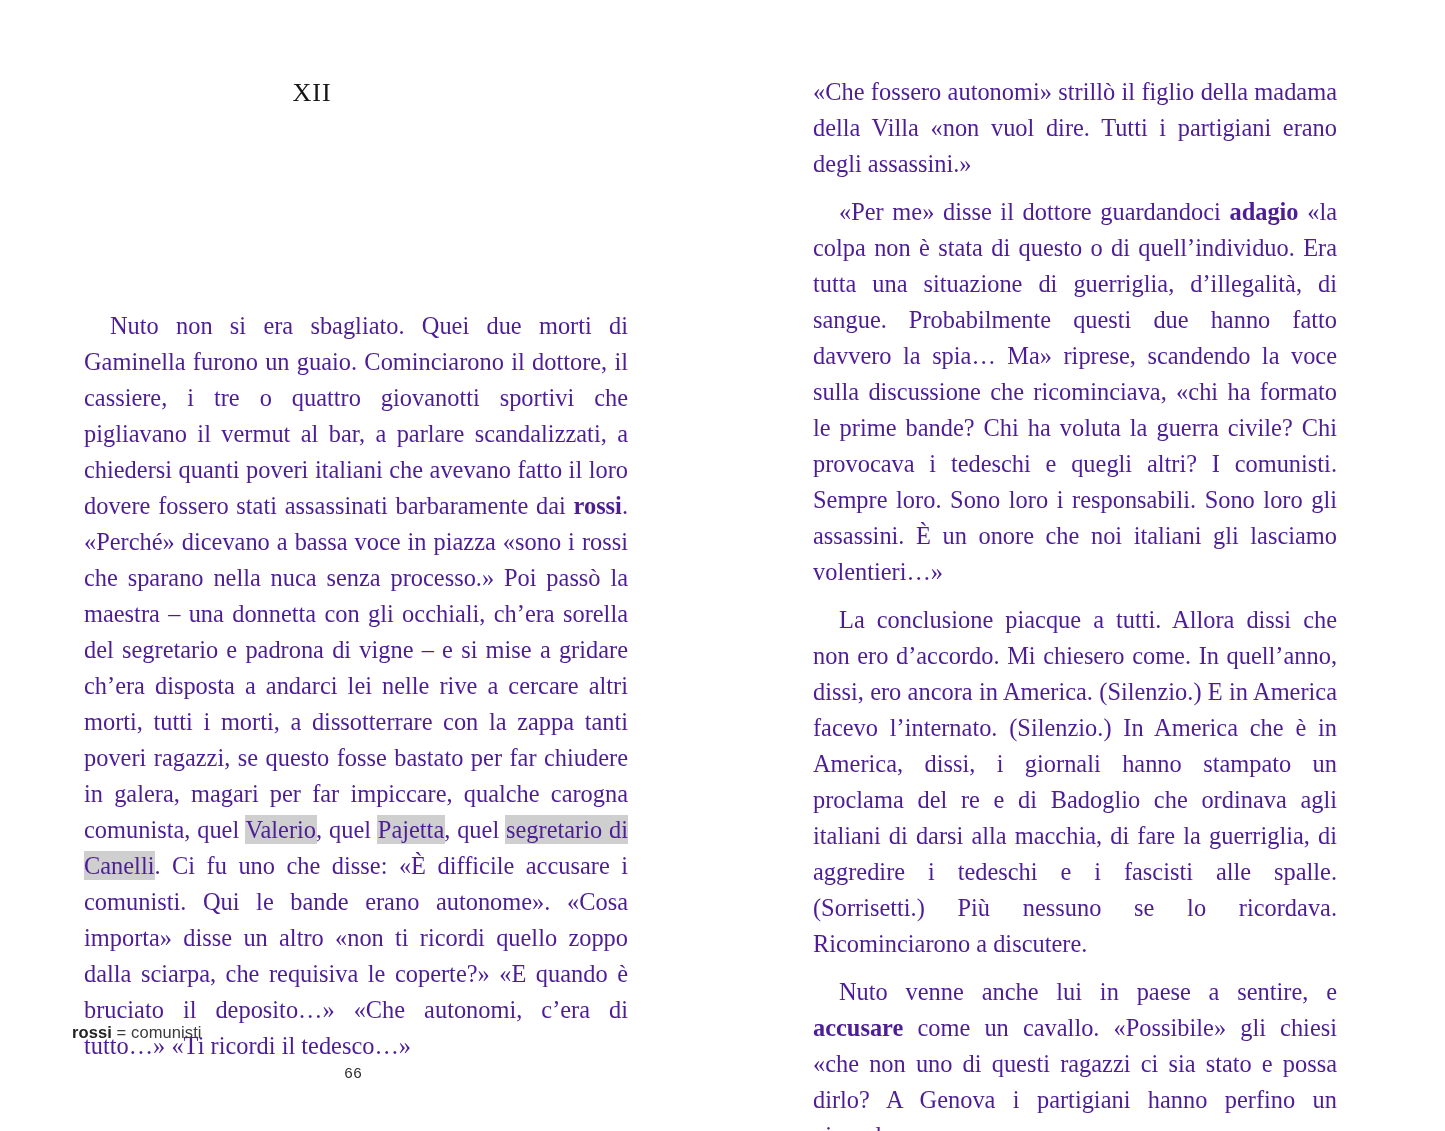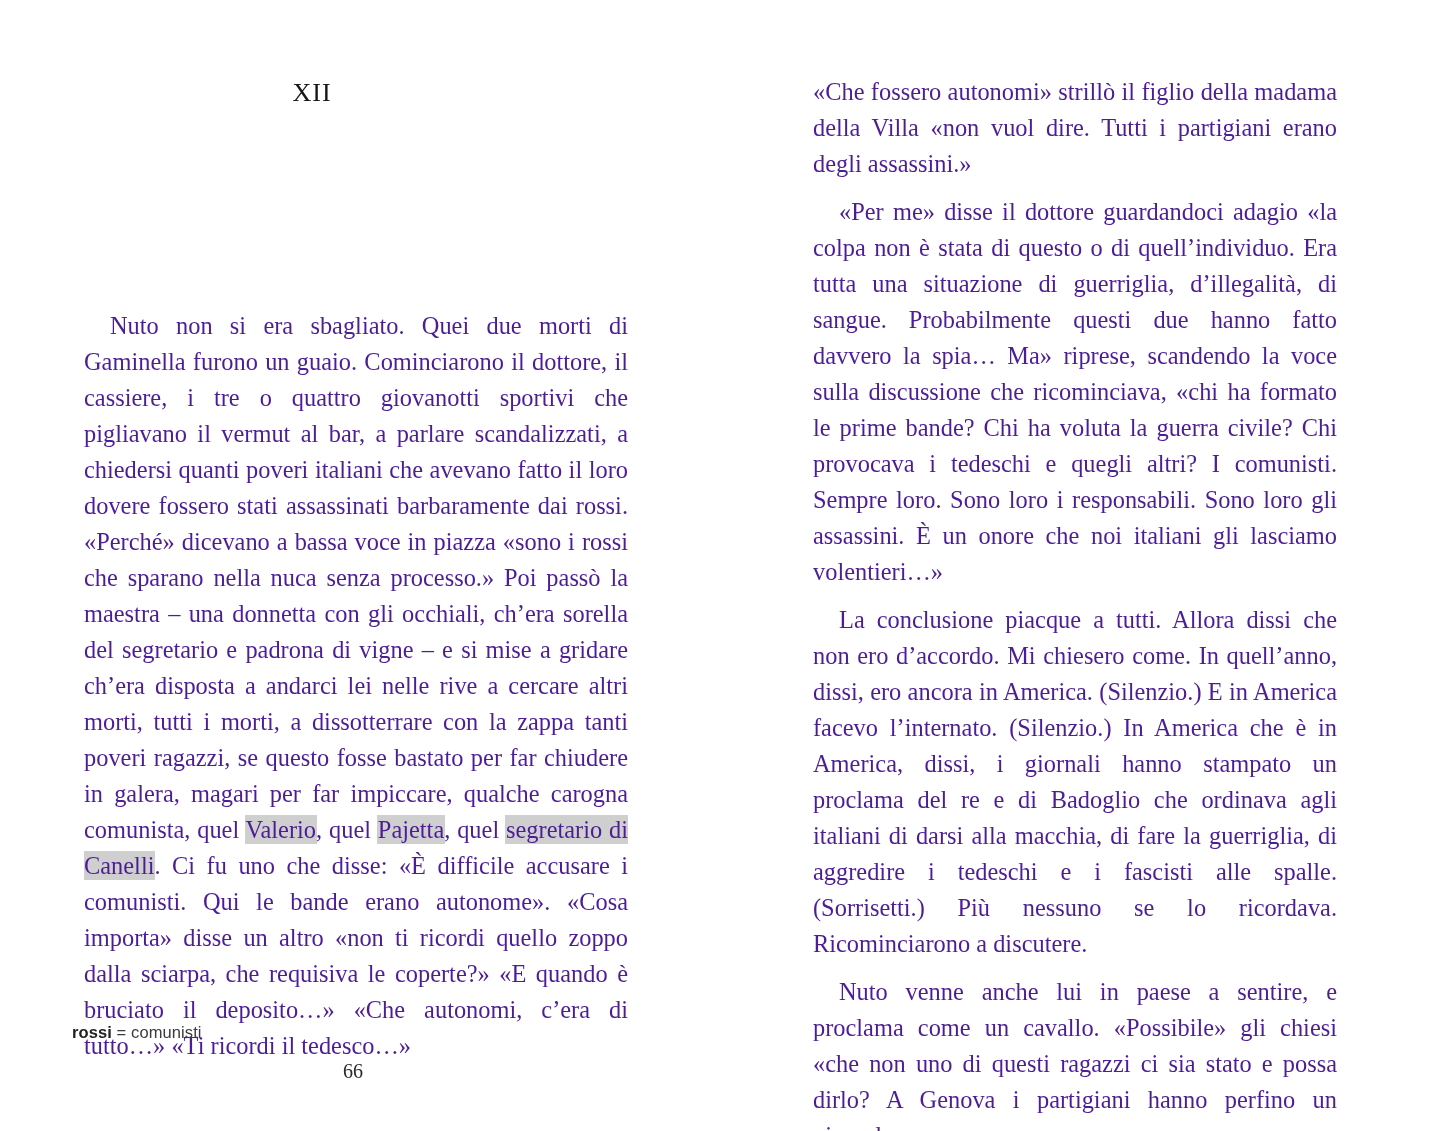--- a/index.html
+++ b/index.html
@@ -50,21 +50,21 @@
     text-align: justify;
     text-justify: inter-word;
     margin: 12px;
     text-indent: 26px;
     color: #4c1d95;
     hyphens: manual;
     -webkit-hyphens: manual;
   }
   p.para.noindent { text-indent: 0; }
 
-  b.gloss-term { font-weight: 400; }
+  b.gloss-term { font-weight: 700; }
 
   span.hl {
     background-color: #cfcfcf;
     box-shadow: 0 0 0 1px #cfcfcf;
   }
 
   .footnote {
     position: absolute;
     bottom: 88px;
     font-family: "Liberation Sans", sans-serif;
@@ -72,22 +72,22 @@
     line-height: 22px;
     color: #3b3b3b;
     letter-spacing: 0.1px;
   }
   .footnote b { font-weight: 700; color: #222; }
   .footnote-left  { left: 72px; }
 
   .folio {
     position: absolute;
     bottom: 48px;
-    font-family: Liberation Serif, serif;
-    font-size: 20px;
+    font-family: Liberation Mono, monospace;
+    font-size: 15px;
     color: #2a2a2a;
     text-align: center;
     width: 120px;
   }
   .folio-left  { left: 293px; }
 </style>
 </head>
 <body>
 
 <div class="spread">
@@ -106,19 +106,19 @@
 
     <div class="folio folio-left">66</div>
   </div>
 
   <div class="page page-right">
 
     <div class="body-block-right">
       <p class="para noindent">«Che fossero autonomi» strillò il figlio della madama della Villa «non vuol dire. Tutti i partigiani erano degli assassini.»</p>
       <p class="para">«Per me» disse il dottore guardandoci <b class="gloss-term">adagio</b> «la colpa non è stata di questo o di quell’individuo. Era tutta una situazione di guerriglia, d’illegalità, di sangue. Probabilmente questi due hanno fatto davvero la spia… Ma» riprese, scandendo la voce sulla discussione che ricominciava, «chi ha formato le prime bande? Chi ha voluta la guerra civile? Chi provocava i tedeschi e quegli altri? I comunisti. Sempre loro. Sono loro i responsabili. Sono loro gli assassini. È un onore che noi italiani gli lasciamo volentieri…»</p>
       <p class="para">La conclusione piacque a tutti. Allora dissi che non ero d’accordo. Mi chiesero come. In quell’anno, dissi, ero ancora in America. (Silenzio.) E in America facevo l’internato. (Silenzio.) In America che è in America, dissi, i giornali hanno stampato un proclama del re e di Badoglio che ordinava agli italiani di darsi alla macchia, di fare la guerriglia, di aggredire i tedeschi e i fascisti alle spalle. (Sorrisetti.) Più nessuno se lo ricordava. Ricominciarono a discutere.</p>
-      <p class="para">Nuto venne anche lui in paese a sentire, e <b class="gloss-term">proclama</b> come un cavallo. «Possibile» gli chiesi «che non uno di questi ragazzi ci sia stato e possa dirlo? A Genova i partigiani hanno perfino un giornale…»</p>
+      <p class="para">Nuto venne anche lui in paese a sentire, e <b class="gloss-term">accusare</b> come un cavallo. «Possibile» gli chiesi «che non uno di questi ragazzi ci sia stato e possa dirlo? A Genova i partigiani hanno perfino un giornale…»</p>
 
     </div>
 
   </div>
 
 </div>
 
 </body></html>

